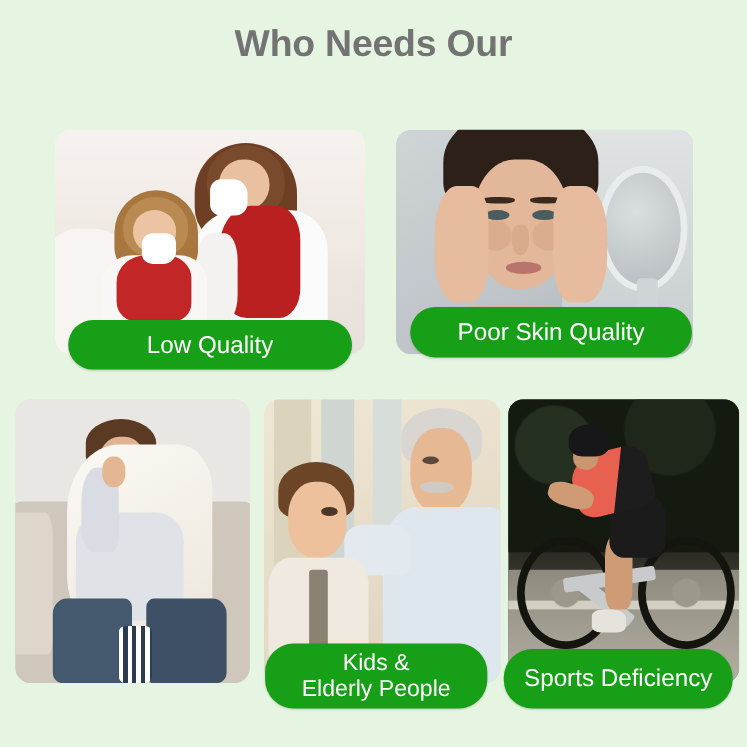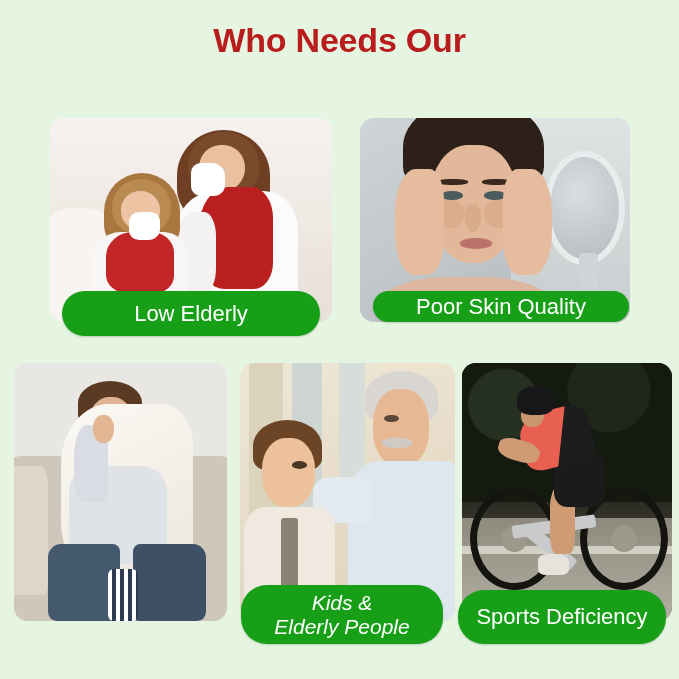--- a/index.html
+++ b/index.html
@@ -28,21 +28,21 @@
   .title-block {
     position: absolute;
     top: 22px;
     left: 0;
     width: 679px;
     text-align: center;
     line-height: 1.08;
   }
   .title-line {
     display: block;
-    color: #b91c1c;
+    color: #737373;
     font-weight: bold;
     font-size: 34px;
     letter-spacing: -0.2px;
     white-space: nowrap;
   }
   .title-line.l2 { font-size: 35px; }
 
   
   .card {
     position: absolute;
@@ -79,23 +79,23 @@
     justify-content: center;
     text-align: center;
     font-size: 22px;
     line-height: 1.14;
     padding: 6px 14px;
     white-space: pre;
     z-index: 5;
     box-shadow: 0 1px 2px rgba(0,0,0,0.18);
   }
   .badge-immunity { left: 62px;  top: 291px; width: 258px; height: 45px; }
-  .badge-skin     { left: 373px; top: 291px; width: 256px; height: 31px; }
+  .badge-skin     { left: 373px; top: 279px; width: 256px; height: 46px; }
   .badge-iron     { left: 20px;  top: 590px; width: 205px; height: 54px; }
-  .badge-kids     { left: 241px; top: 585px; width: 202px; height: 59px; font-size: 21px; font-style: italic; }
+  .badge-kids     { left: 241px; top: 585px; width: 202px; height: 59px; font-size: 21px; }
   .badge-sports   { left: 458px; top: 590px; width: 208px; height: 54px; }
 
   
 
   
   .sc-immunity { background: linear-gradient(165deg,#f3efec 0%,#efe9e5 45%,#e8e0da 100%); }
   .sc-immunity .wall {
     position:absolute; left:0; top:0; width:100%; height:62%;
     background: linear-gradient(180deg,#f6f2ef,#eee7e1);
   }
@@ -427,21 +427,21 @@
         <div class="tissue-m"></div>
         <div class="hair-girl"></div>
         <div class="head-girl"></div>
         <div class="body-girl"></div>
         <div class="face-girl"></div>
         <div class="scarf-girl"></div>
         <div class="tissue-g"></div>
       </div>
     </div>
   </div>
-  <div class="badge badge-immunity">Low Elderly</div>
+  <div class="badge badge-immunity">Low Quality</div>
 
   <div class="card card-skin">
     <div class="photo">
       <div class="scene sc-skin">
         <div class="bg-tile"></div>
         <div class="mirror"></div>
         <div class="mirror-stem"></div>
         <div class="shoulder"></div>
         <div class="hair"></div>
         <div class="face"></div>

